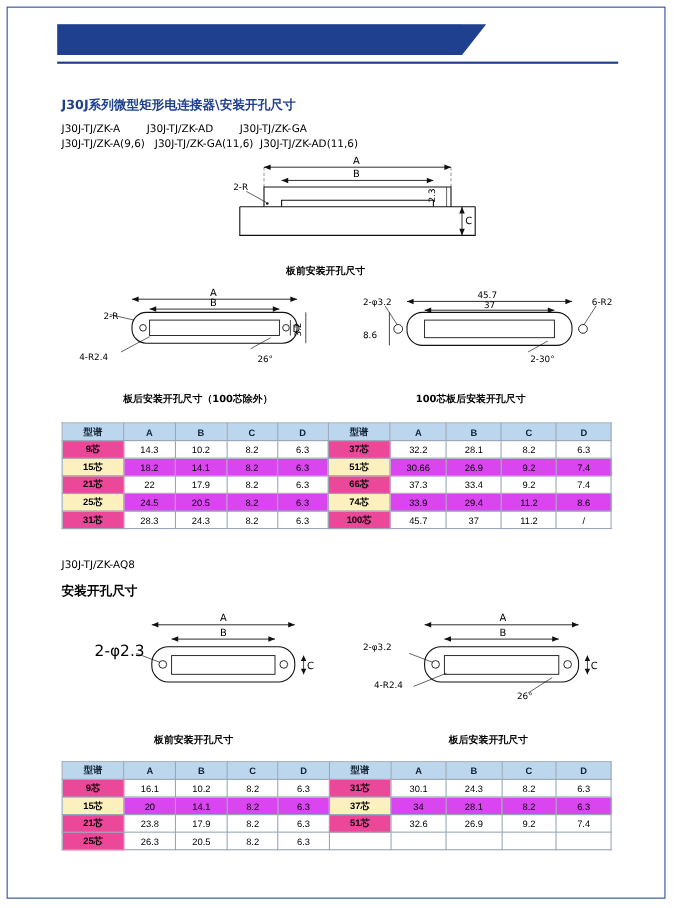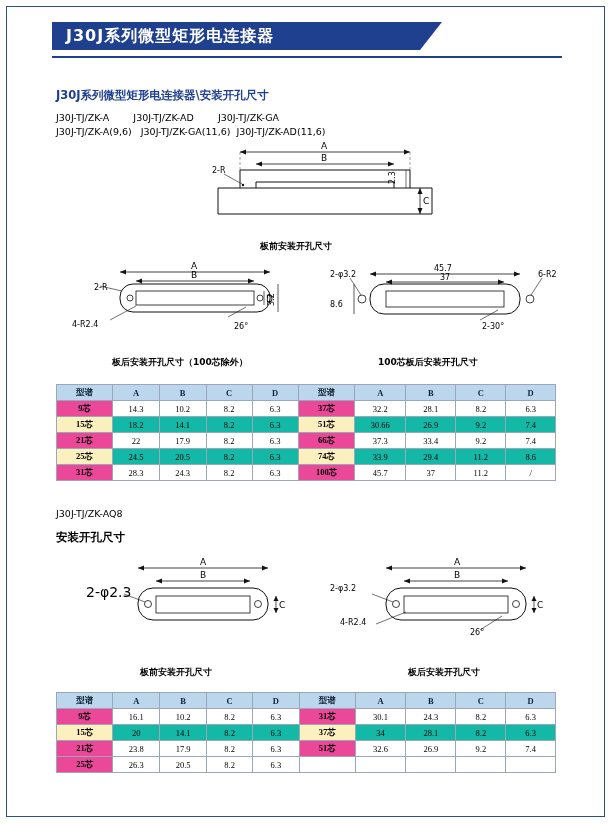--- a/index.html
+++ b/index.html
@@ -50,44 +50,43 @@
   .cap{
     position:absolute;font-size:9px;color:#000;font-weight:bold;
     font-family:"DejaVu Sans",sans-serif;
   }
   
   .dw{position:absolute;}
   svg{display:block;}
   
   table.spec{
     position:absolute;border-collapse:collapse;
-    font-size:8.5px;font-family:Liberation Serif, serif;
+    font-size:8.5px;font-family:Liberation Sans, sans-serif;
   }
   table.spec td,table.spec th{
     border:1px solid #9aa7b8;
     text-align:center;
     height:15px;
     padding:0 2px;
     font-weight:normal;
   }
   table.spec th{
     background:#bcd6ee;font-weight:bold;color:#123;
   }
   table.spec td.mdl{background:#ec4899;font-weight:bold;}
-  table.spec tr.alt td{background:#14b8a6;}
+  table.spec tr.alt td{background:#d946ef;}
   table.spec tr.alt td.mdl{background:#fdf0bf;}
   table.spec td.white{background:#ffffff;}
 </style>
 </head>
 <body>
 
 <div class="page-border"></div>
 
 <div class="banner">
-  <div class="txt">J30J系列微型矩形电连接器</div>
   <div class="tail"></div>
 </div>
 <div class="rule"></div>
 
 <div class="sec-title" style="left:56px;top:88px;">J30J系列微型矩形电连接器\安装开孔尺寸</div>
 
 <div class="model-line" style="left:56px;top:112px;">J30J-TJ/ZK-A        J30J-TJ/ZK-AD        J30J-TJ/ZK-GA</div>
 <div class="model-line" style="left:56px;top:126px;">J30J-TJ/ZK-A(9,6)   J30J-TJ/ZK-GA(11,6)  J30J-TJ/ZK-AD(11,6)</div>
 
 <div class="dw" style="left:210px;top:140px;">

